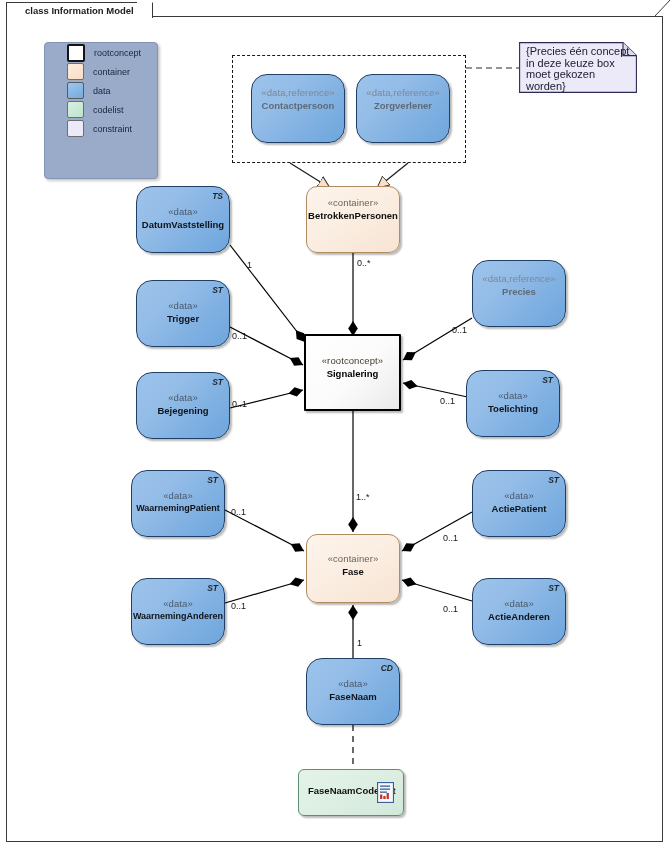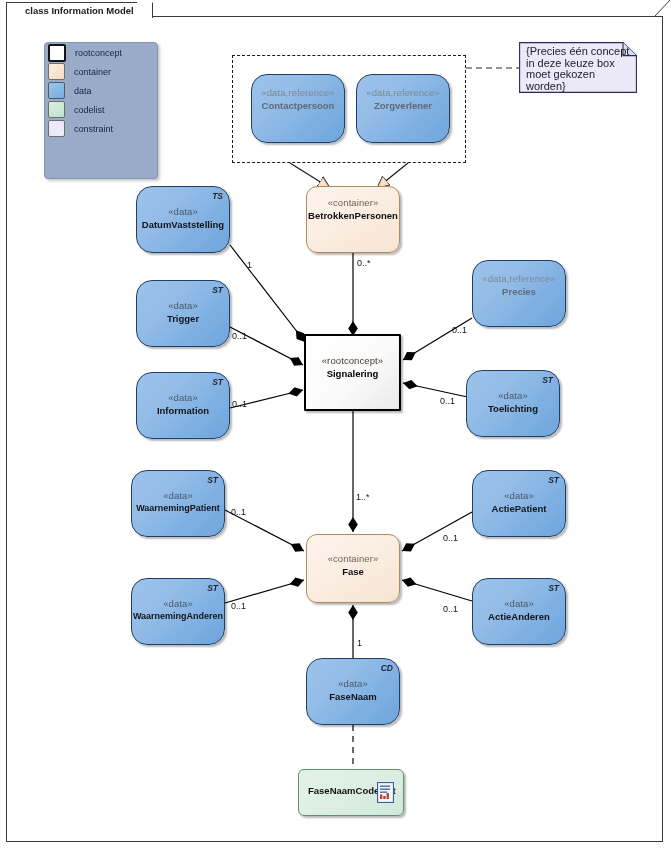--- a/index.html
+++ b/index.html
@@ -46,21 +46,21 @@
 
   .codelist-node{border:1px solid #5d8f72;border-radius:6px;
      background:linear-gradient(150deg,#e4f3e7 0%,#dceee2 55%,#d2e8da 100%);}
 
   .tagcode{position:absolute;right:6px;top:4px;font-size:8.5px;font-style:italic;font-weight:bold;color:#1d2630;}
 
   
   #legend{position:absolute;left:44px;top:42px;width:112px;height:135px;background:#9aaac9;
      border:1px solid #8494b5;border-radius:4px;z-index:4;box-shadow:2px 2px 3px rgba(0,0,0,.22);}
   #legend h4{margin:0;padding:7px 0 5px 0;text-align:center;font-size:11px;font-weight:bold;color:#1b2a44;}
-  .leg-row{display:flex;align-items:center;height:19px;padding-left:3px;}
+  .leg-row{display:flex;align-items:center;height:19px;padding-left:22px;}
   .leg-swatch{width:15px;height:15px;border-radius:2px;border:1px solid #4a4a4a;flex:0 0 auto;}
   .leg-label{margin-left:9px;font-size:9px;color:#17263c;}
 
   
   #choicebox{position:absolute;left:232px;top:55px;width:234px;height:108px;
      border:1.6px dashed #1a1a1a;box-sizing:border-box;z-index:2;background:transparent;}
 
   
   #note{position:absolute;left:519px;top:42px;width:118px;height:51px;z-index:4;}
   #note .note-txt{position:absolute;left:7px;top:4px;right:5px;font-size:11px;line-height:11.6px;color:#1a1a2e;}
@@ -178,21 +178,21 @@
 
   <div class="node data-node" style="left:136px;top:280px;width:94px;height:67px;">
     <div class="tagcode">ST</div>
     <div class="ttl stereo" style="top:19px;">«data»</div>
     <div class="ttl nm" style="top:32px;">Trigger</div>
   </div>
 
   <div class="node data-node" style="left:136px;top:372px;width:94px;height:67px;">
     <div class="tagcode">ST</div>
     <div class="ttl stereo" style="top:19px;">«data»</div>
-    <div class="ttl nm" style="top:32px;">Information</div>
+    <div class="ttl nm" style="top:32px;">Bejegening</div>
   </div>
 
   <div class="node root-node" style="left:304px;top:334px;width:97px;height:77px;z-index:5;">
     <div class="ttl stereo" style="top:19px;">«rootconcept»</div>
     <div class="ttl nm" style="top:32px;">Signalering</div>
   </div>
 
   <div class="node data-node ref-node" style="left:472px;top:260px;width:94px;height:67px;">
     <div class="ttl stereo" style="top:12px;">«data,reference»</div>
     <div class="ttl nm" style="top:25px;">Precies</div>

